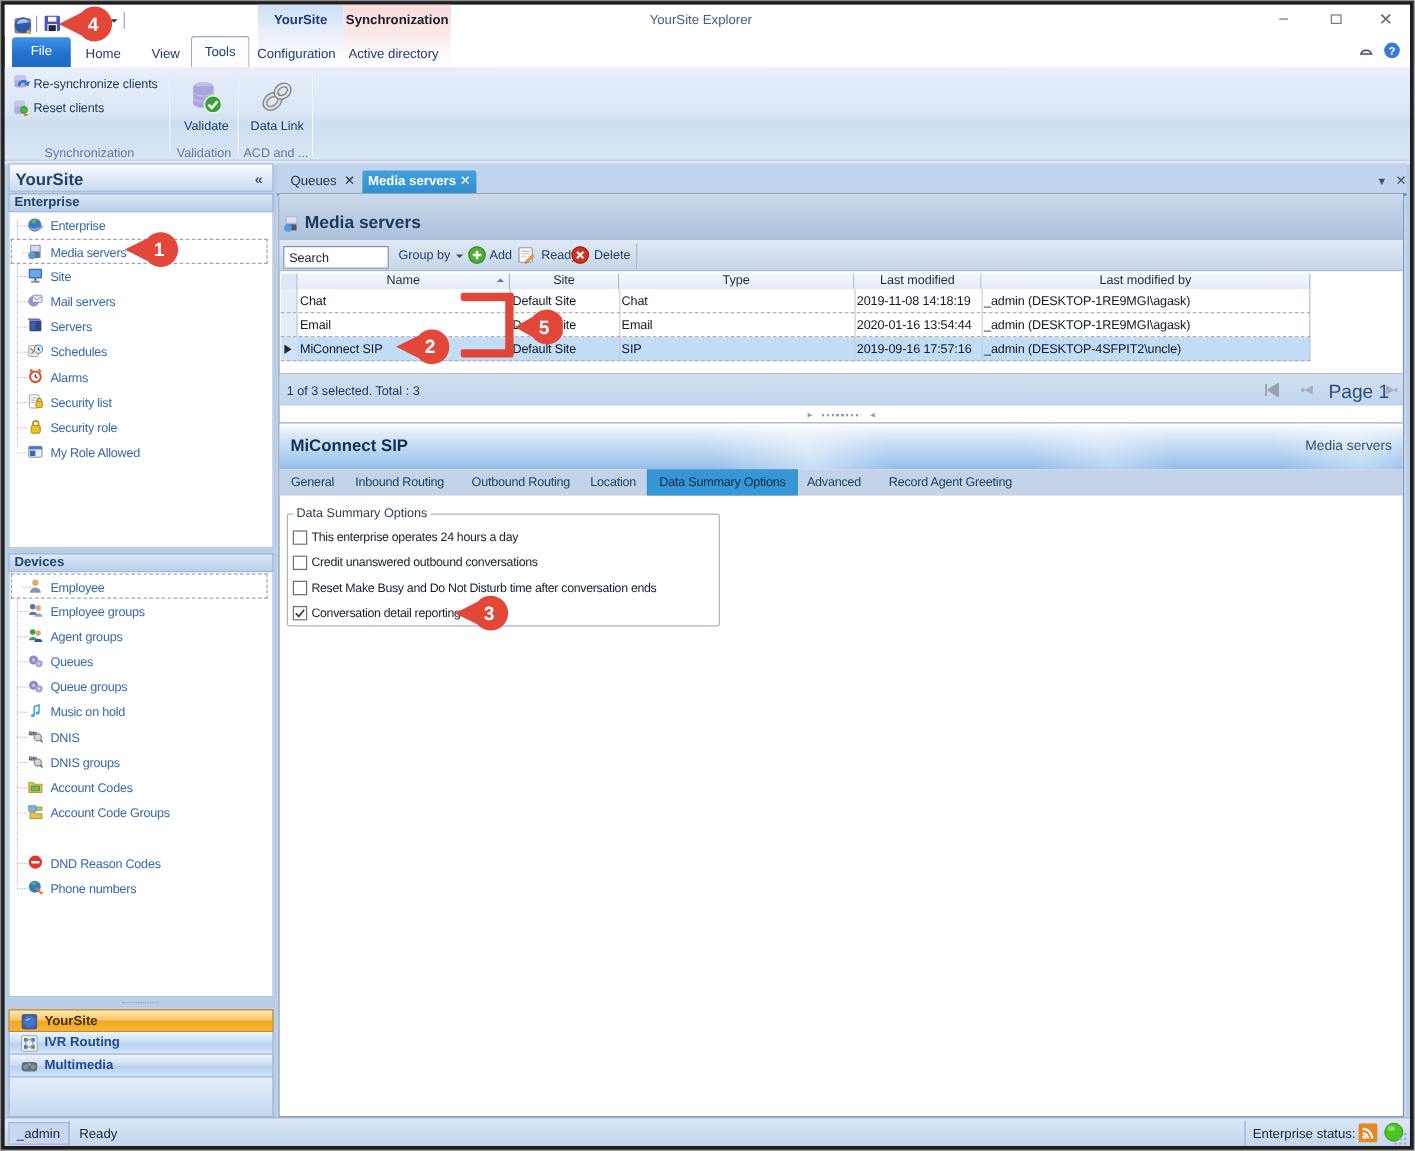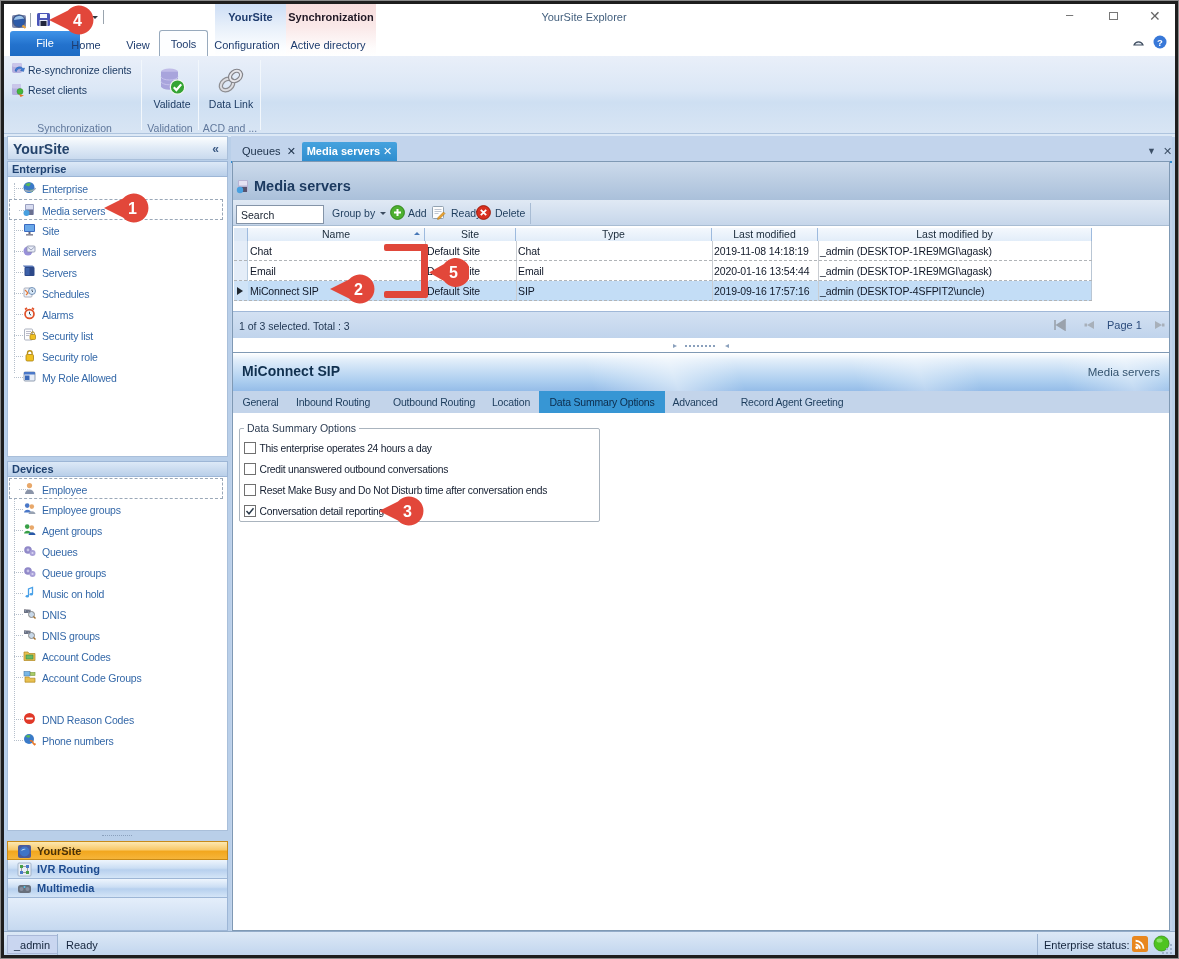--- a/index.html
+++ b/index.html
@@ -12,21 +12,21 @@
 
 #titlebar { position:absolute; left:0; top:0; width:1171px; height:26px; background:#fff; }
 .ctxhdr { position:absolute; top:0; height:52px; text-align:center; font-size:11px; font-weight:bold; line-height:27px; }
 #ctx1 { left:211px; width:71px; background:linear-gradient(#cddef6 0%,#e8f0fa 45%,#fbfdff 85%,#ffffff 100%); color:#1f3c6e; }
 #ctx2 { left:282px; width:90px; background:linear-gradient(#f6dcdc 0%,#fae9e9 45%,#fefcfc 85%,#ffffff 100%); color:#201824; }
 #apptitle { position:absolute; left:480px; top:0px; width:200px; text-align:center; font-size:11px; color:#44607e; line-height:26px;}
 .winbtn { position:absolute; top:6px; color:#666; font-size:13px; }
 
 #tabrow { position:absolute; left:0; top:26px; width:1171px; height:26px; }
 .rtab { position:absolute; top:4px; height:22px; line-height:22px; font-size:11px; color:#1e3c6e; text-align:center; }
-#tab-file { left:6px; top:1px; width:70px; height:25px; background:linear-gradient(#3f93e8,#2372cd 55%,#1d6bc4); border-radius:3px 3px 0 0; color:#fff; line-height:25px; }
+#tab-file { left:6px; top:1px; width:49px; height:25px; background:linear-gradient(#3f93e8,#2372cd 55%,#1d6bc4); border-radius:3px 3px 0 0; color:#fff; line-height:25px; }
 #tab-tools { left:155px; top:0px; width:49px; height:26px; background:#fdfeff; border:1px solid #98aabd; border-bottom:none; border-radius:3px 3px 0 0; line-height:26px; }
 
 #ribbon { position:absolute; left:0; top:52px; width:1171px; height:78px; background:linear-gradient(#e9eff9,#dbe7f6 45%,#cedff2 60%,#d8e5f4); border-bottom:1px solid #aec4de; }
 .rsep { position:absolute; top:4px; height:70px; width:1px; background:#c2d2e6; border-right:1px solid #f2f7fc; }
 .rgl { position:absolute; top:66px; height:14px; font-size:10.5px; color:#60789c; text-align:center; }
 .rbtn-small { position:absolute; font-size:10.5px; letter-spacing:-0.1px; color:#1e3c64; }
 .rbig { position:absolute; top:11px; width:54px; text-align:center; font-size:10.5px; color:#1e3c64; }
 
 #mainbg { position:absolute; left:0; top:130px; width:1171px; height:797px; background:#b9cfe9; }
 #mainbg::before { content:""; position:absolute; left:0; top:0; width:1171px; height:3px; background:#dde9f6; }
@@ -501,21 +501,21 @@
         </div>
 
         <div class="abs" style="left:0;top:149px;width:936px;height:27px;background:linear-gradient(#d3e1f2,#c0d4ec);border-top:1px solid #a0b8d8;">
           <div class="abs" style="left:6px;top:8px;font-size:10.5px;color:#1e3450;">1 of 3 selected. Total : 3</div>
           <svg class="abs" style="left:820px;top:7px" width="14" height="12" viewBox="0 0 14 12">
                   <path d="M2 1 v10 M12 1 l-8 5 8 5 Z" fill="#9aa2ac" stroke="#9aa2ac" stroke-width="1.6"></path>
                 </svg>
           <svg class="abs" style="left:850px;top:7px" width="13" height="12" viewBox="0 0 13 12">
                   <path d="M11 2 L4 6 l7 4 Z M4 4.5 h-2.5 v3 H4" fill="#a8b0ba"></path>
                 </svg>
-          <div class="abs" style="left:874px;top:7px;font-size:11px;color:#2c4c7c;">Page 1</div>
+          <div class="abs" style="left:874px;top:7px;font-size:16px;color:#2c4c7c;">Page 1</div>
           <svg class="abs" style="left:920px;top:7px" width="13" height="12" viewBox="0 0 13 12">
                   <path d="M2 2 l7 4 -7 4 Z M9 4.5 h2.5 v3 H9" fill="#a8b0ba"></path>
                 </svg>
         </div>
       </div>
 
       <div class="abs" style="left:440px;top:207px;width:60px;height:6px;">
         <div class="abs" style="left:14px;top:2px;width:32px;height:2px;background:repeating-linear-gradient(90deg,#8aa0bc 0 2px,transparent 2px 4px);"></div>
         <div class="abs" style="left:2px;top:1px;width:0;height:0;border:2.5px solid transparent;border-left:4px solid #8aa0bc;"></div>
         <div class="abs" style="left:52px;top:1px;width:0;height:0;border:2.5px solid transparent;border-right:4px solid #8aa0bc;"></div>

